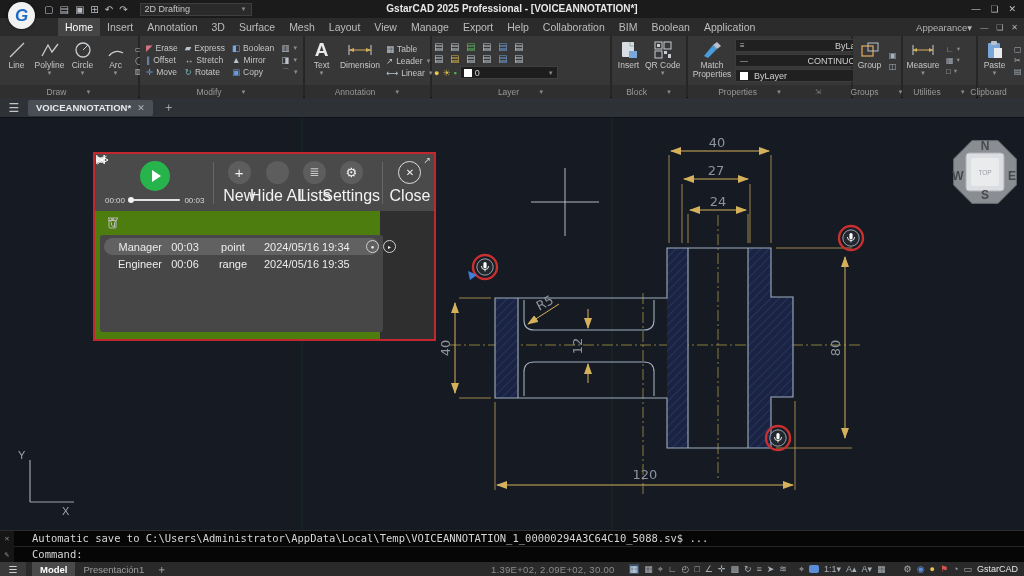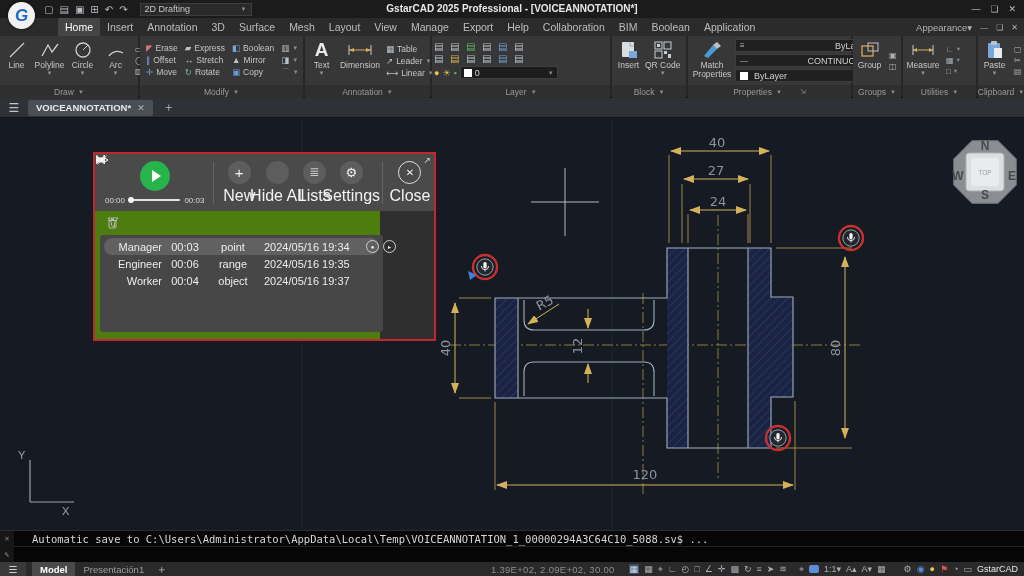--- a/index.html
+++ b/index.html
@@ -30,21 +30,21 @@
   .menu-right{margin-left:auto;display:flex;align-items:center;gap:8px;padding-right:6px;
               font-size:9.5px;color:#b3b3b3;}
   .menu-right .mini{font-size:8px;}
 
   
   .ribbon{position:absolute;left:0;top:36px;width:1024px;height:62px;background:#262626;
           display:flex;gap:2px;border-bottom:1px solid #121212;}
   .panel{background:#373737;display:flex;flex-direction:column;height:62px;}
   .panel-body{flex:1;display:flex;align-items:center;}
   .panel-footer{height:13px;background:#2f2f2f;display:flex;align-items:center;justify-content:center;
-                font-size:8.5px;color:#9a9a9a;gap:4px;}
+                font-size:8.5px;color:#9a9a9a;gap:19px;}
   .panel-footer .cap{font-size:6px;color:#8a8a8a;}
   .rbig{display:flex;flex-direction:column;align-items:center;justify-content:flex-start;
         padding-top:3px;gap:0;min-width:33px;height:100%;}
   .rbig .ic{height:22px;display:flex;align-items:center;justify-content:center;}
   .rbig .lb{font-size:8.5px;color:#c6c6c6;line-height:9px;text-align:center;}
   .rbig .cap{font-size:6px;color:#8f8f8f;line-height:6px;}
   .glyph{color:#b9c2cc;}
   .minicol{display:flex;flex-direction:column;justify-content:center;gap:2px;padding:0 3px;}
   .minicol .mi{font-size:8px;color:#aab3bd;display:flex;align-items:center;gap:2px;line-height:9px;}
   .minicol .cap{font-size:5.5px;color:#8a8a8a;}
@@ -755,38 +755,33 @@
             <span class="c-date">2024/05/16 19:34</span>
             <span class="rowic">●</span>
             <span class="rowic">▸</span>
           </div>
           <div class="vrow">
             <span class="c-name">Engineer</span>
             <span class="c-dur">00:06</span>
             <span class="c-type">range</span>
             <span class="c-date">2024/05/16 19:35</span>
           </div>
-          <div class="vrow">
-            <span class="c-name">Worker</span>
-            <span class="c-dur">00:04</span>
-            <span class="c-type">object</span>
-            <span class="c-date">2024/05/16 19:37</span>
-          </div>
         </div>
       </div>
     </div>
   </div>
 
   <div class="cmd">
     <div class="cmd-gutter">
       <span>✕</span>
       <span>✎</span>
     </div>
     <div class="cmd-lines">
       <div class="cmd-line">Automatic save to C:\Users\Administrator\AppData\Local\Temp\VOICEANNOTATION_1_00000294A3C64C10_5088.sv$ ...</div>
+      <div class="cmd-line">Command:</div>
     </div>
   </div>
 
   <div class="status">
     <span class="st-menu">☰</span>
     <span class="st-model">Model</span>
     <span class="st-layout">Presentación1</span>
     <span class="st-add">＋</span>
     <span class="st-coords">1.39E+02, 2.09E+02, 30.00</span>
     <div class="st-icons">

